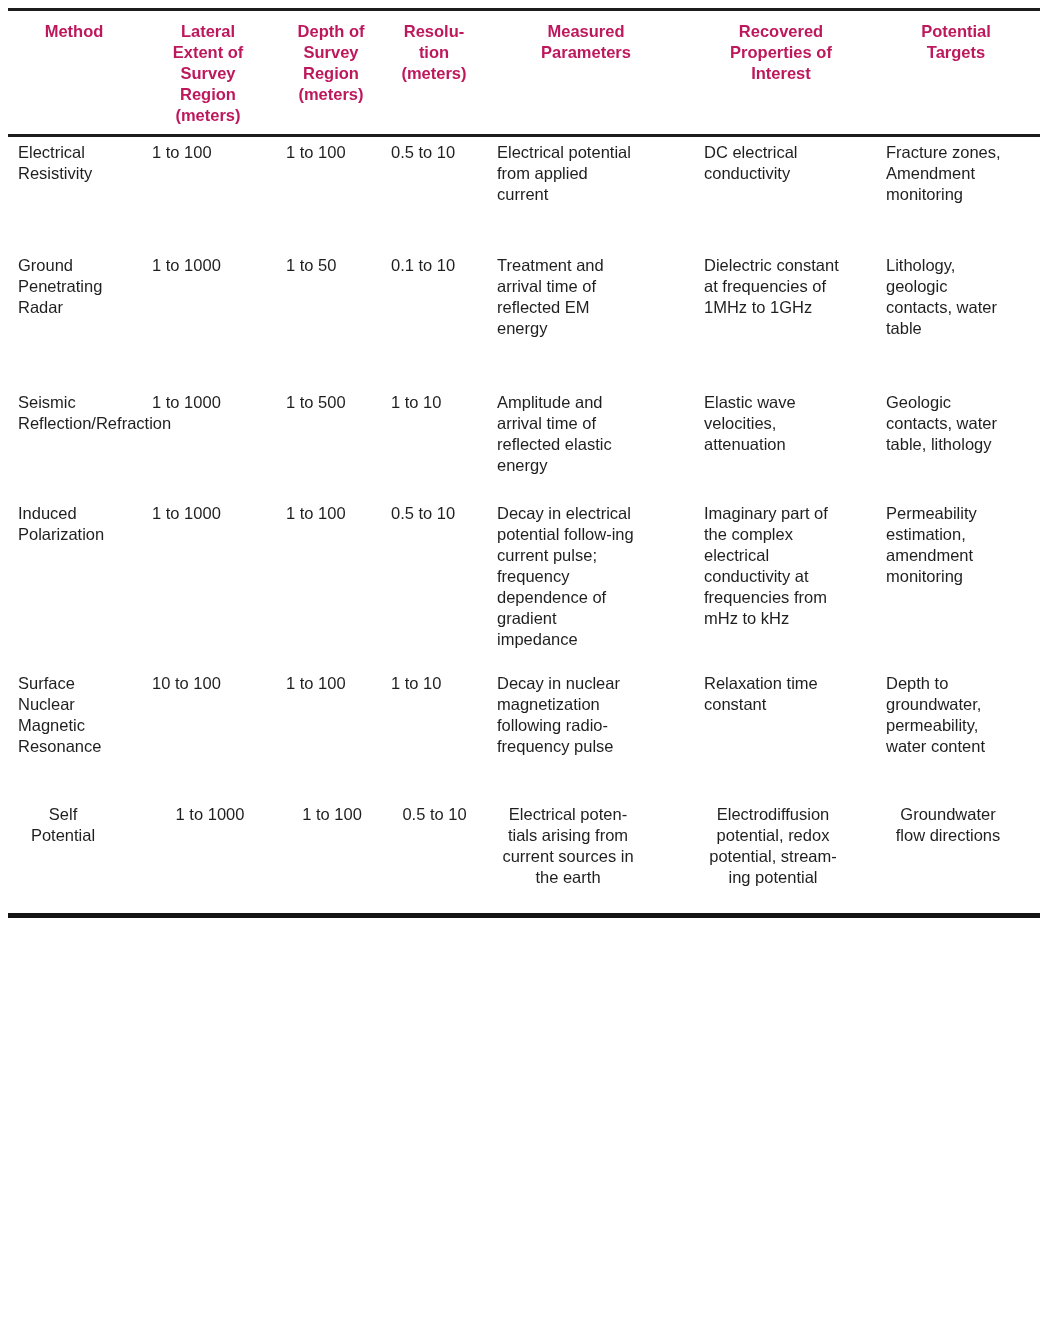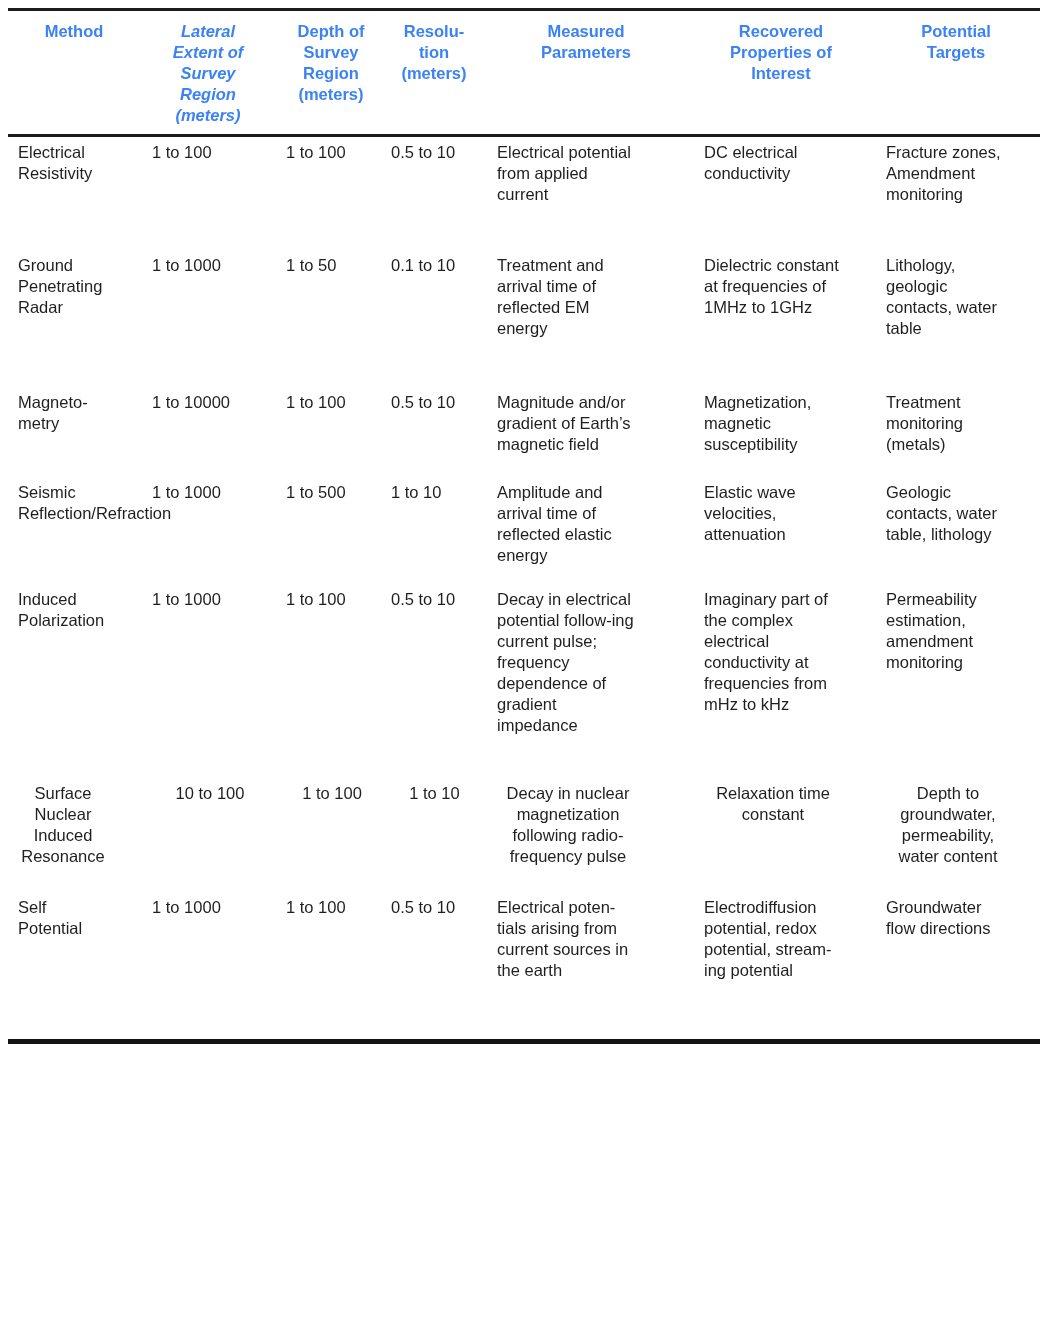--- a/index.html
+++ b/index.html
@@ -23,24 +23,24 @@
     border-top: 3px solid #1c1c1c;
     border-bottom: 5px solid #141414;
     font-size: 16.5px;
     line-height: 21px;
   }
   thead th {
     font-weight: bold;
     text-align: center;
     vertical-align: top;
     border-bottom: 3px solid #1c1c1c;
-    color: #3b82f6;
+    color: #be185d;
   }
   th.h1 { padding: 10px 6px 8px; }
-  th.h2 { padding: 10px 28px 8px; font-style: italic; }
+  th.h2 { padding: 10px 28px 8px; }
   th.h3 { padding: 10px 15px 8px; }
   th.h4 { padding: 10px 8px 8px; }
   th.h5 { padding: 10px 30px 8px; }
   th.h6 { padding: 10px 16px 8px; }
   th.h7 { padding: 10px 35px 8px; }
   tbody td {
     vertical-align: top;
     text-align: left;
     color: #1f1f1f;
   }
@@ -100,48 +100,39 @@
       <tr>
         <td class="c1">Ground Penetrating Radar</td>
         <td class="c2">1 to 1000</td>
         <td class="c3">1 to 50</td>
         <td class="c4">0.1 to 10</td>
         <td class="c5">Treatment and arrival time of reflected EM energy</td>
         <td class="c6">Dielectric constant at frequencies of 1MHz to 1GHz</td>
         <td class="c7">Lithology, geologic contacts, water table</td>
       </tr>
       <tr>
-        <td class="c1">Magneto-metry</td>
-        <td class="c2">1 to 10000</td>
-        <td class="c3">1 to 100</td>
-        <td class="c4">0.5 to 10</td>
-        <td class="c5">Magnitude and/or gradient of Earth’s magnetic field</td>
-        <td class="c6">Magnetization, magnetic susceptibility</td>
-        <td class="c7">Treatment monitoring (metals)</td>
-      </tr>
-      <tr>
         <td class="c1">Seismic Reflection/Refraction</td>
         <td class="c2">1 to 1000</td>
         <td class="c3">1 to 500</td>
         <td class="c4">1 to 10</td>
         <td class="c5">Amplitude and arrival time of reflected elastic energy</td>
         <td class="c6">Elastic wave velocities, attenuation</td>
         <td class="c7">Geologic contacts, water table, lithology</td>
       </tr>
       <tr>
         <td class="c1">Induced Polarization</td>
         <td class="c2">1 to 1000</td>
         <td class="c3">1 to 100</td>
         <td class="c4">0.5 to 10</td>
         <td class="c5">Decay in electrical potential follow-ing current pulse; frequency dependence of gradient impedance</td>
         <td class="c6">Imaginary part of the complex electrical conductivity at frequencies from mHz to kHz</td>
         <td class="c7">Permeability estimation, amendment monitoring</td>
       </tr>
       <tr>
-        <td class="c1">Surface Nuclear Induced Resonance</td>
+        <td class="c1">Surface Nuclear Magnetic Resonance</td>
         <td class="c2">10 to 100</td>
         <td class="c3">1 to 100</td>
         <td class="c4">1 to 10</td>
         <td class="c5">Decay in nuclear magnetization following radio-frequency pulse</td>
         <td class="c6">Relaxation time constant</td>
         <td class="c7">Depth to groundwater, permeability, water content</td>
       </tr>
       <tr>
         <td class="c1">Self Potential</td>
         <td class="c2">1 to 1000</td>

